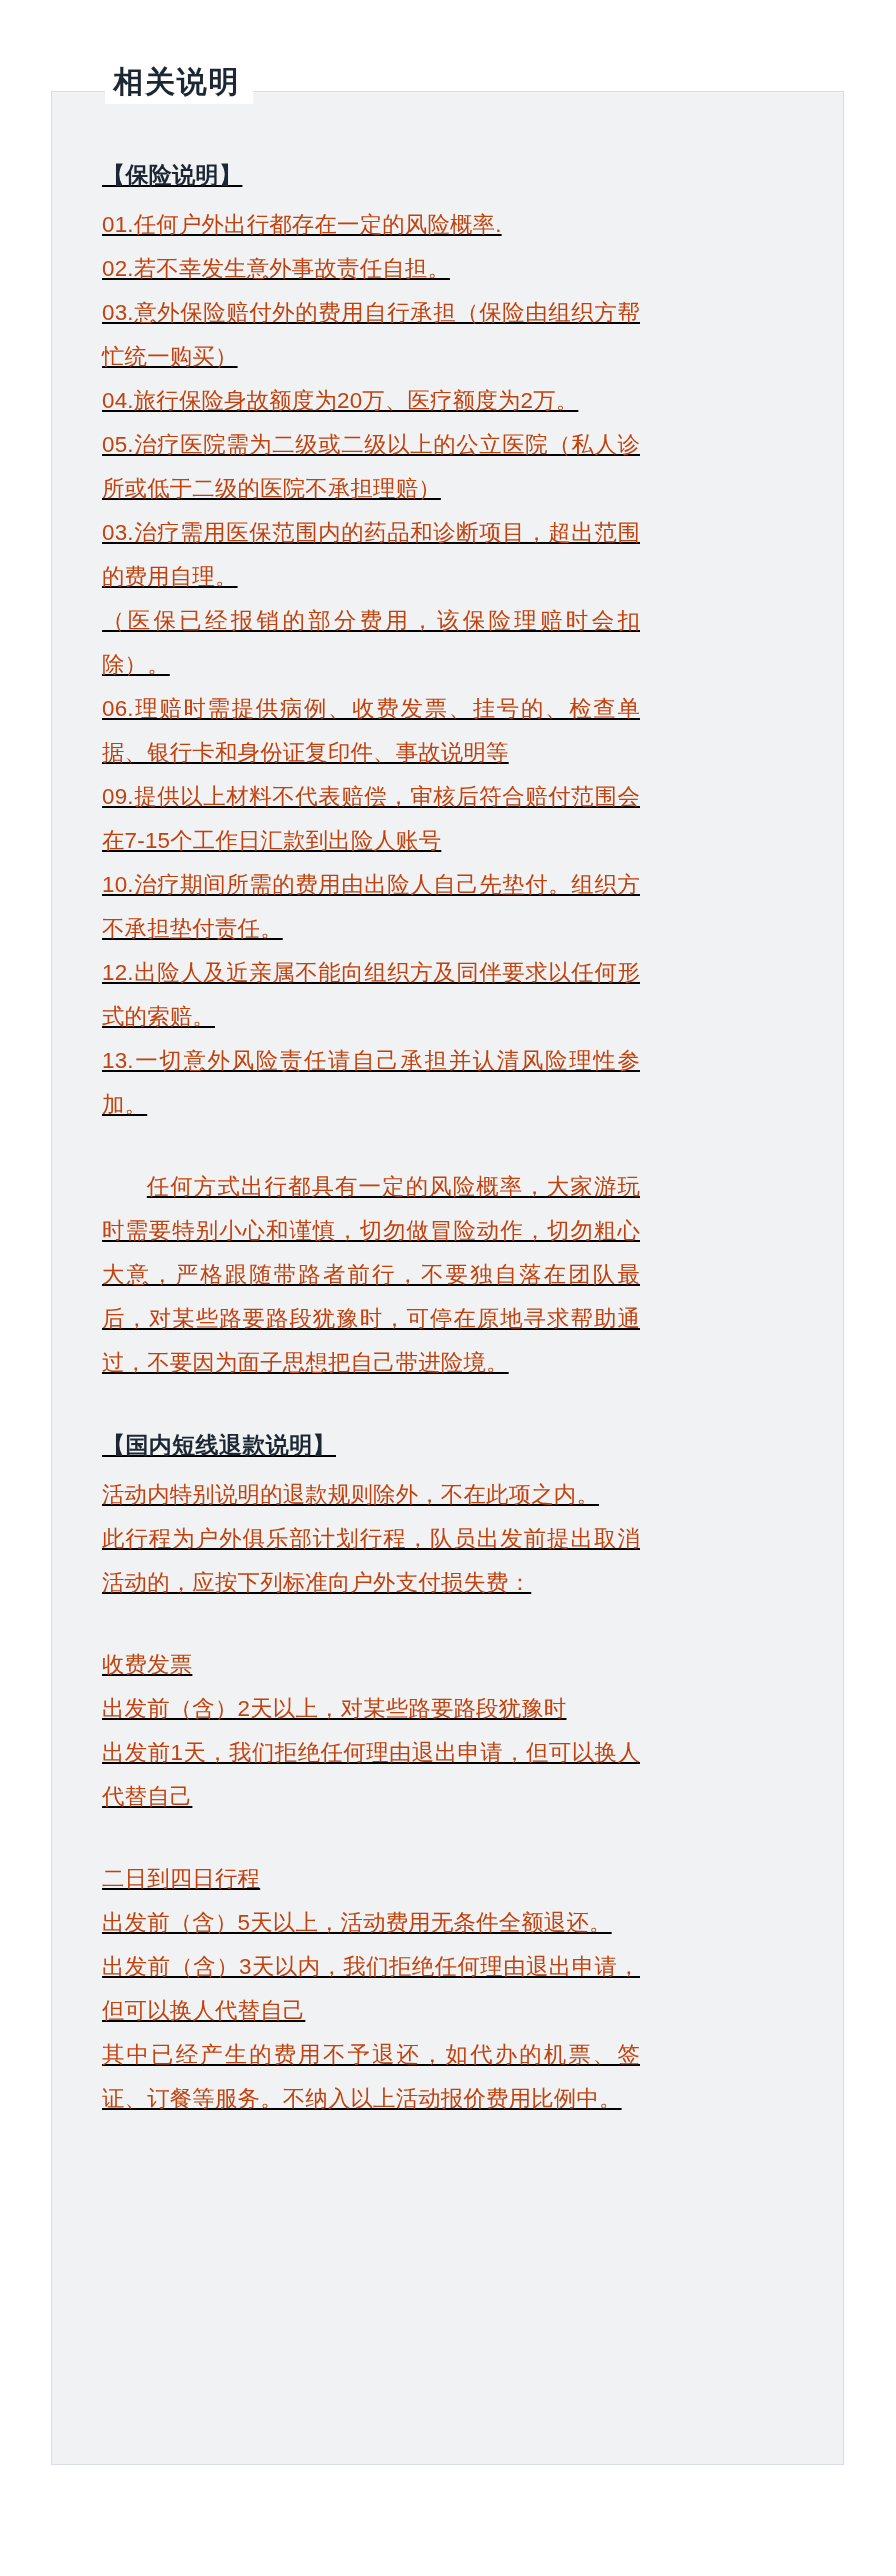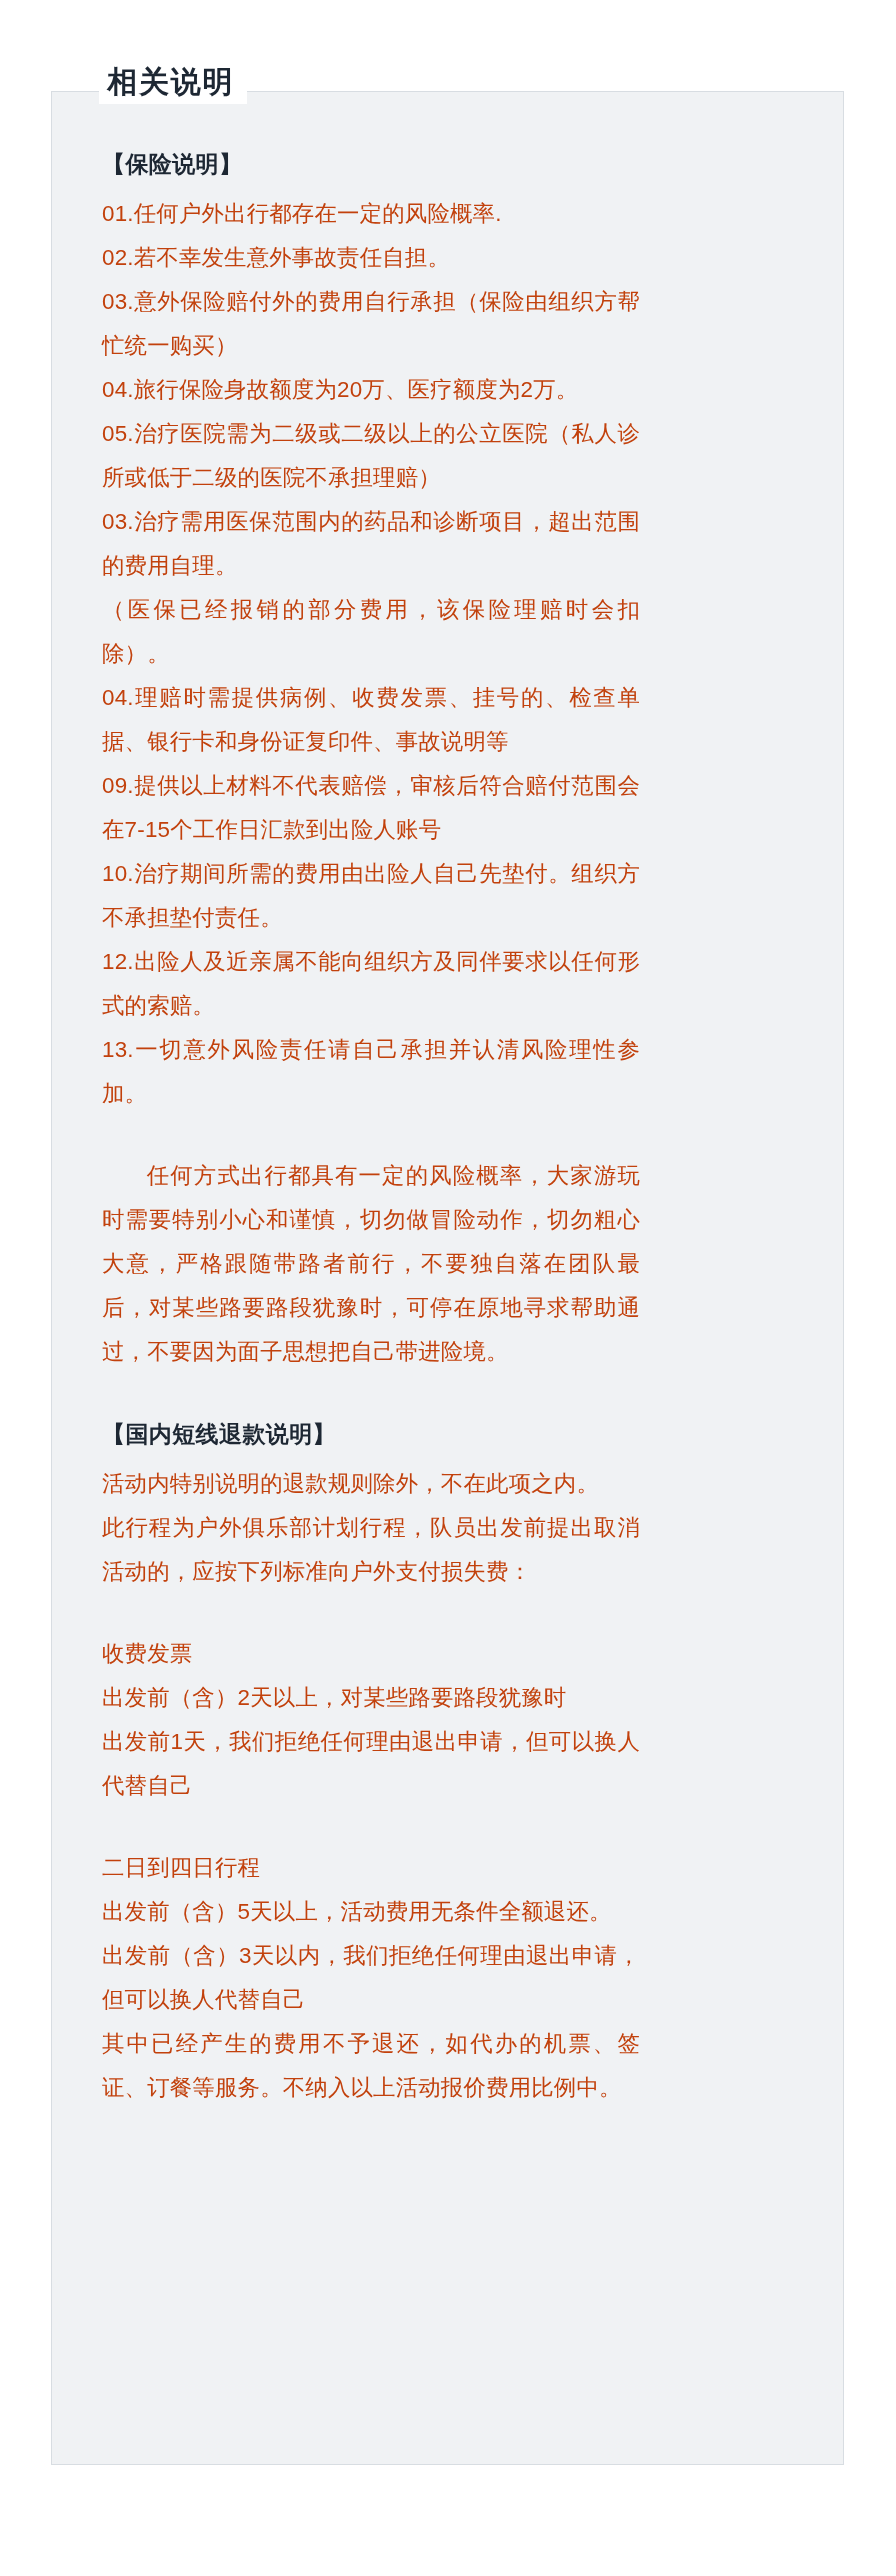--- a/index.html
+++ b/index.html
@@ -25,37 +25,38 @@
     left: 51px;
     top: 91px;
     width: 793px;
     height: 2374px;
     background: #f0f2f4;
     border: 0.8px solid #d8dde2;
     box-sizing: border-box;
   }
   .title {
     position: absolute;
-    left: 99px;
+    left: 105px;
     top: 60px;
     font-size: 30px;
     font-weight: bold;
     color: #1d2733;
     letter-spacing: 1.7px;
     background: #ffffff;
     padding: 3.3px 13.3px 3.3px 8.3px;
     line-height: 37px;
   }
   .content {
     position: absolute;
     left: 51px;
-    top: 142px;
+    top: 153px;
     width: 639px;
     box-sizing: border-box;
     padding: 0 50px 0 51px;
+    text-decoration: underline;
   }
   .section-head {
     font-size: 23px;
     font-weight: bold;
     color: #1d2733;
     line-height: 45px;
     margin: 0 0 5px 0;
     letter-spacing: 0.4px;
   }
   .line {
@@ -86,21 +87,21 @@
 
     <div>
       <p class="section-head">【保险说明】</p>
       <p class="line">01.任何户外出行都存在一定的风险概率.</p>
       <p class="line">02.若不幸发生意外事故责任自担。</p>
       <p class="line">03.意外保险赔付外的费用自行承担（保险由组织方帮忙统一购买）</p>
       <p class="line">04.旅行保险身故额度为20万、医疗额度为2万。</p>
       <p class="line">05.治疗医院需为二级或二级以上的公立医院（私人诊所或低于二级的医院不承担理赔）</p>
       <p class="line">03.治疗需用医保范围内的药品和诊断项目，超出范围的费用自理。</p>
       <p class="line">（医保已经报销的部分费用，该保险理赔时会扣除）。</p>
-      <p class="line">04.理赔时需提供病例、收费发票、挂号的、检查单据、银行卡和身份证复印件、事故说明等</p>
+      <p class="line">06.理赔时需提供病例、收费发票、挂号的、检查单据、银行卡和身份证复印件、事故说明等</p>
       <p class="line">09.提供以上材料不代表赔偿，审核后符合赔付范围会在7-15个工作日汇款到出险人账号</p>
       <p class="line">10.治疗期间所需的费用由出险人自己先垫付。组织方不承担垫付责任。</p>
       <p class="line">12.出险人及近亲属不能向组织方及同伴要求以任何形式的索赔。</p>
       <p class="line">13.一切意外风险责任请自己承担并认清风险理性参加。</p>
     </div>
 
     <div class="blank"></div>
 
     <div>
       <p class="line indent-line">任何方式出行都具有一定的风险概率，大家游玩时需要特别小心和谨慎，切勿做冒险动作，切勿粗心大意，严格跟随带路者前行，不要独自落在团队最后，对某些路要路段犹豫时，可停在原地寻求帮助通过，不要因为面子思想把自己带进险境。</p>

